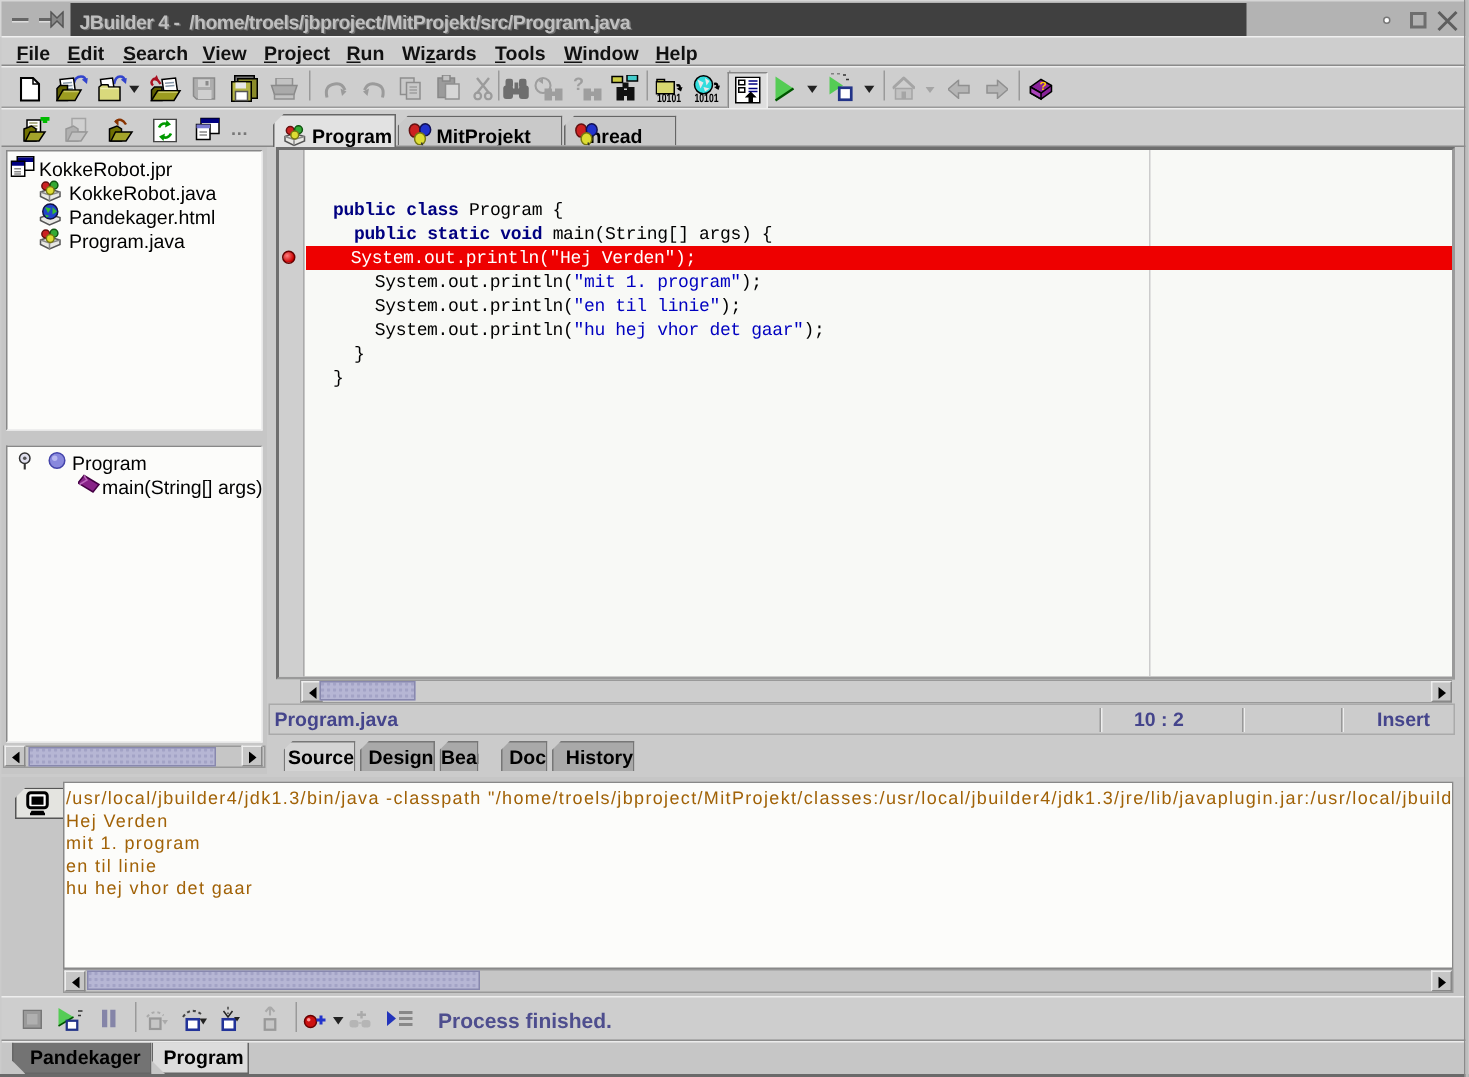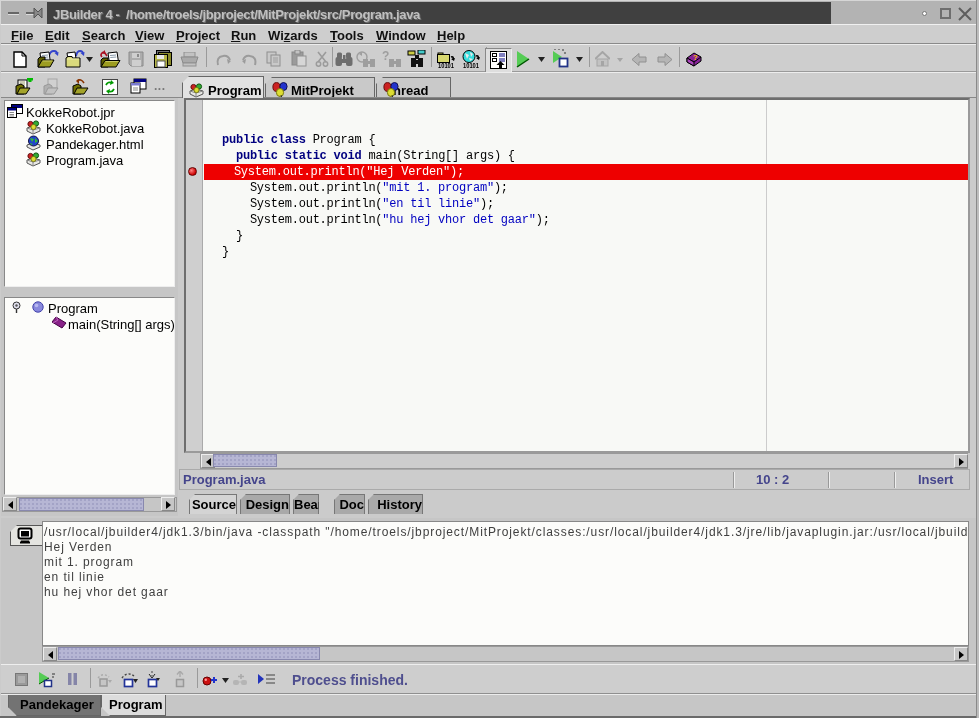--- a/index.html
+++ b/index.html
@@ -34,21 +34,21 @@
 #marginline{left:580px;top:0px;width:1px;height:351px;background:#ccc}
 #bpdot{left:2px;top:67px;width:9px;height:9px;border-radius:50%;background:radial-gradient(circle at 35% 35%,#ff8080,#cc0000 70%);border:1px solid #600}
 #esb{left:22px;top:355px;width:768px;height:16px;background:#cdcdcd;border:1px solid #999}
 #estatus{left:1px;top:371px;width:791px;height:21px;background:#cccccc;border:1px solid #aaa;font-size:13px;font-weight:bold;color:#45458c}
 .stsep{position:absolute;top:2px;width:1px;height:16px;background:#999;box-shadow:1px 0 0 #eee}
 #filetabs{left:0;top:392px;width:786px;height:26px}
 .ftab{position:absolute;top:4px;height:20px;background:#a9a9a9;border:1px solid #777;border-bottom:none;font-size:13px;font-weight:bold;color:#000;text-align:right;clip-path:polygon(0 6px,6px 0,100% 0,100% 100%,0 100%)}
 .ftab.active{background:#d4d4d4}
 .ctab{position:absolute;height:20px;background:#c9c9c9;border:1px solid #666;border-bottom:none;font-size:13px;font-weight:bold;color:#000;clip-path:polygon(0 7px,7px 0,100% 0,100% 100%,0 100%)}
 #msgpanel{left:1px;top:518px;width:977px;height:146px;background:#c6c6c6}
-#console{left:41px;top:3px;width:927px;height:125px;background:#fcfcfa;border:1px solid #888;font-size:12px;line-height:15px;letter-spacing:0.9px;color:#404040;overflow:hidden;white-space:nowrap;padding:3px 0 0 1px}
+#console{left:41px;top:3px;width:927px;height:125px;background:#fcfcfa;border:1px solid #888;font-size:12px;line-height:15px;letter-spacing:0.9px;color:#a16207;overflow:hidden;white-space:nowrap;padding:3px 0 0 1px}
 #btoolbar{left:1px;top:664px;width:977px;height:29px;background:#cecece;border-top:1px solid #eee}
 #procfin{left:291px;top:7px;font-size:14px;font-weight:bold;color:#4e4e8e}
 #btabs{left:1px;top:693px;width:977px;height:23px;background:#c6c6c6;border-top:1px solid #8f8f8f;box-shadow:inset 0 1px 0 #ececec}
 .btab{position:absolute;top:1px;height:21px;font-size:13px;font-weight:bold;color:#000;border:1px solid #666;border-top:none;clip-path:polygon(0 0,100% 0,100% 100%,9px 100%,0 calc(100% - 9px))}
 #bborder{left:0;top:716px;width:979px;height:2px;background:#6a6a6a}
 .ic{position:absolute}
 </style></head>
 <body>
 
 <div class="abs" id="titlebar">

